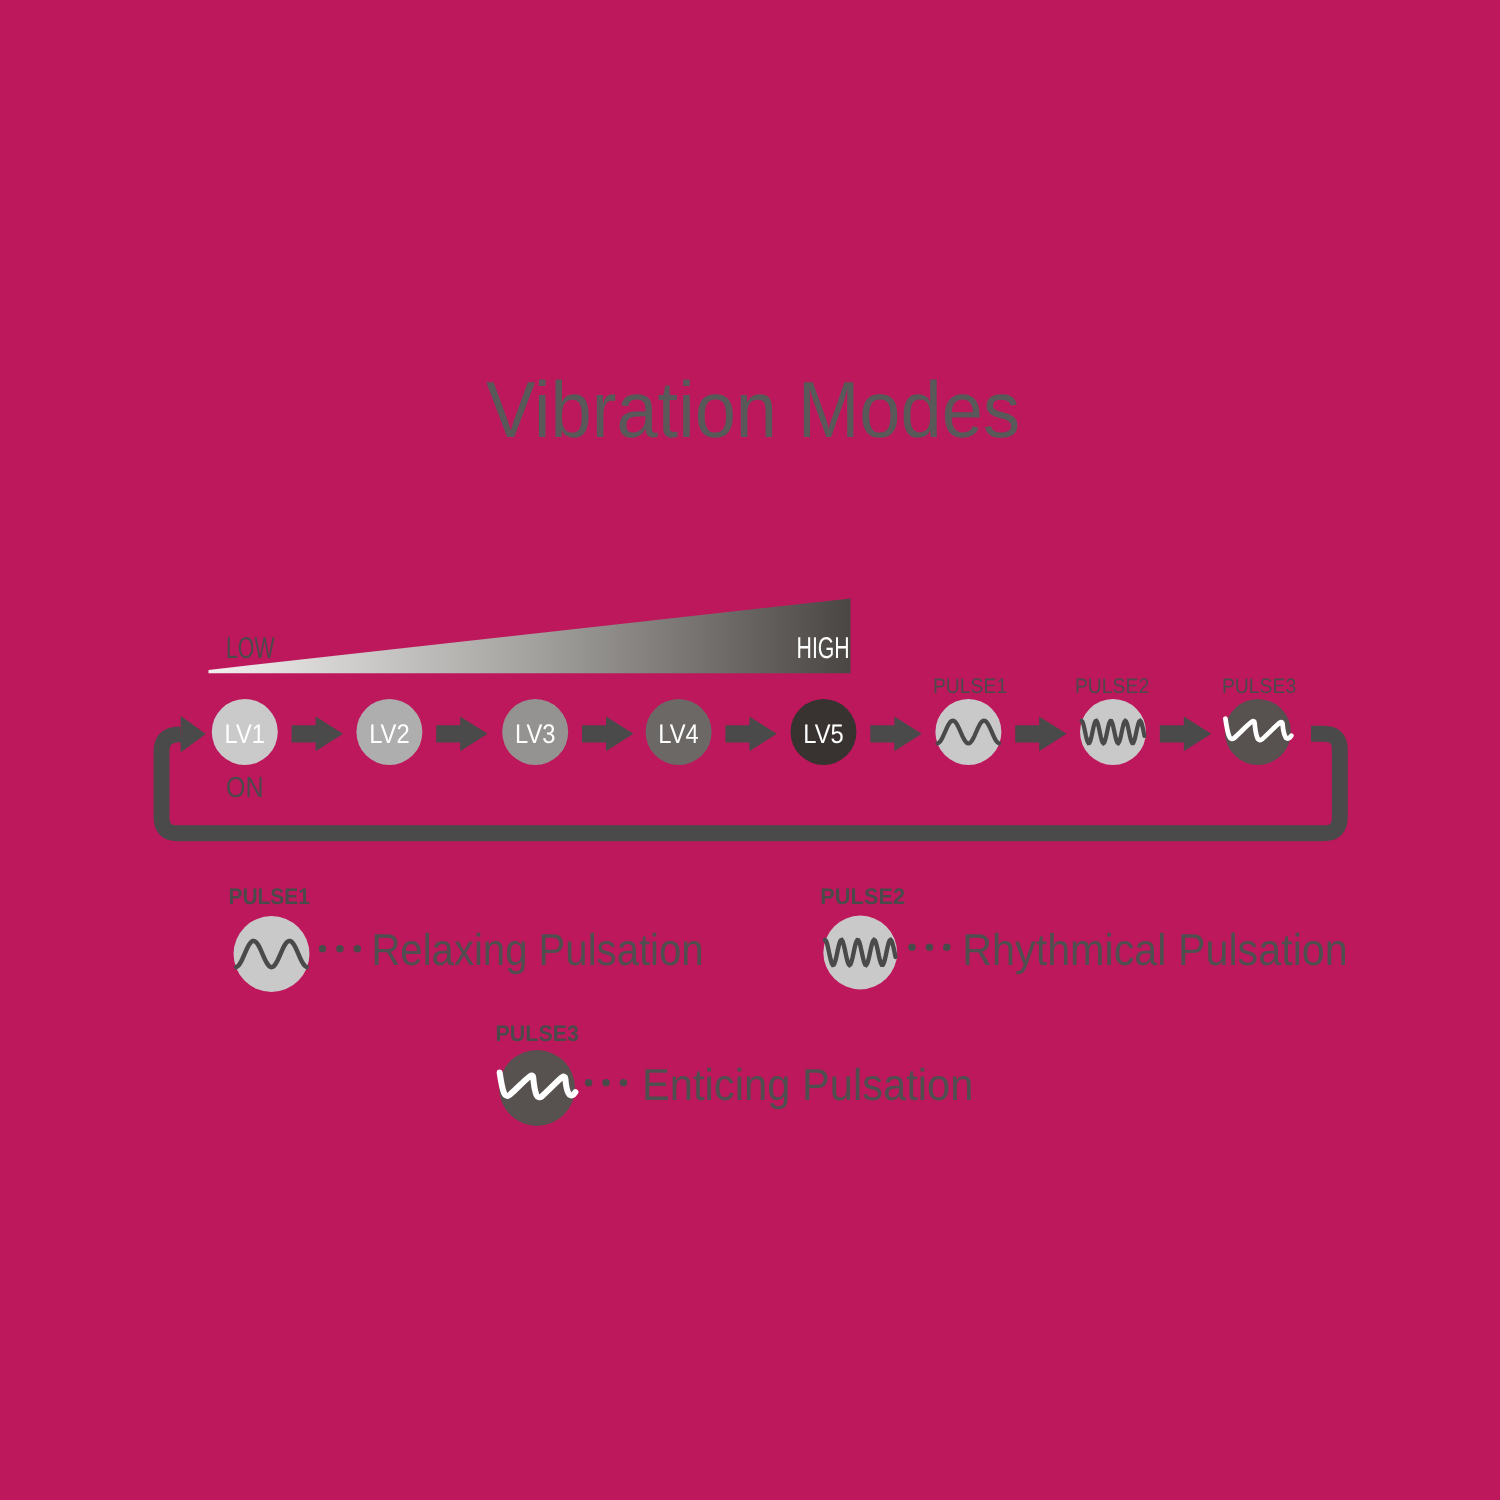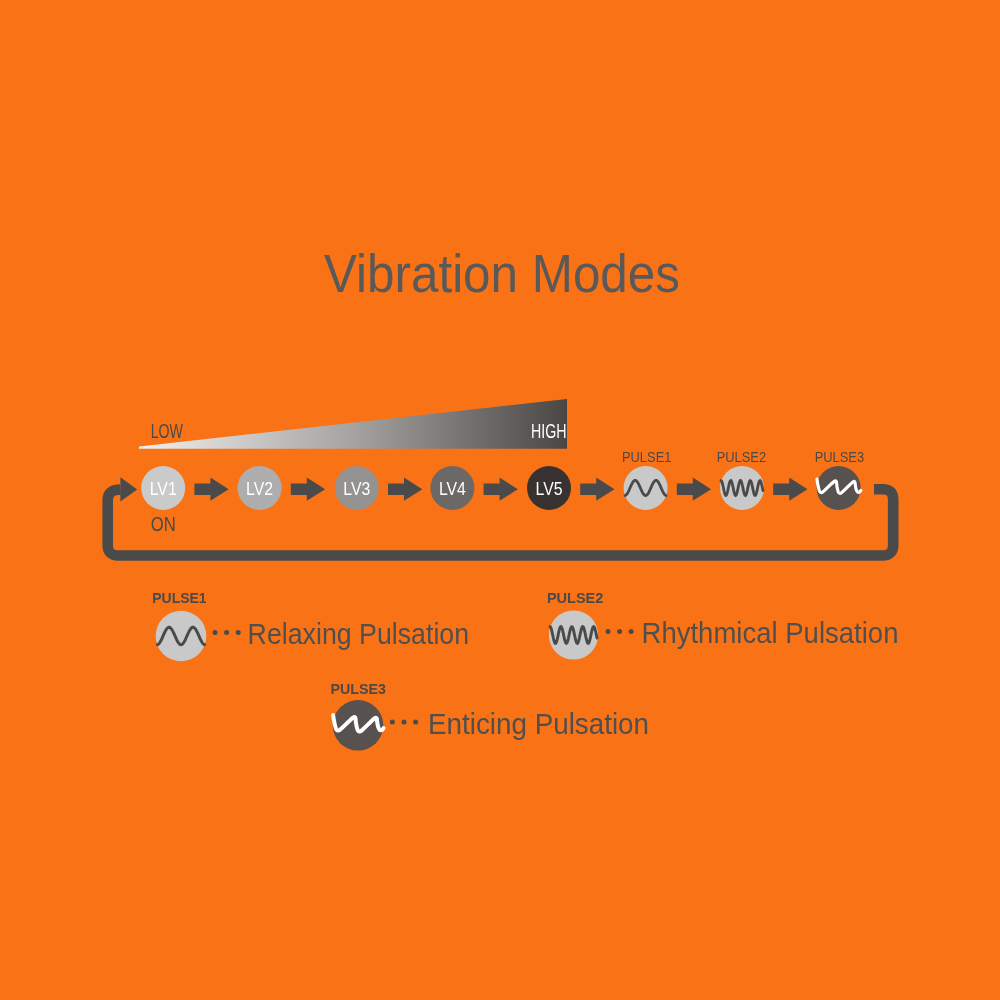--- a/index.html
+++ b/index.html
@@ -1,15 +1,15 @@
 <!DOCTYPE html>
 <html><head><meta charset="utf-8">
 <style>
 html,body{margin:0;padding:0;background:#ffffff;}
-#page{width:1000px;height:1000px;position:relative;background:#f97316;}
+#page{width:1000px;height:1000px;position:relative;background:#be185d;}
 text{font-family:"Liberation Sans",sans-serif;}
 </style></head>
 <body>
 <div id="page">
 <svg width="1000" height="1000" viewBox="0 0 1000 1000">
 <defs>
 <linearGradient id="ramp" x1="0" y1="0" x2="1" y2="0">
 <stop offset="0" stop-color="#f1f0ef"></stop>
 <stop offset="0.5" stop-color="#a5a3a0"></stop>
 <stop offset="1" stop-color="#4a4643"></stop>

